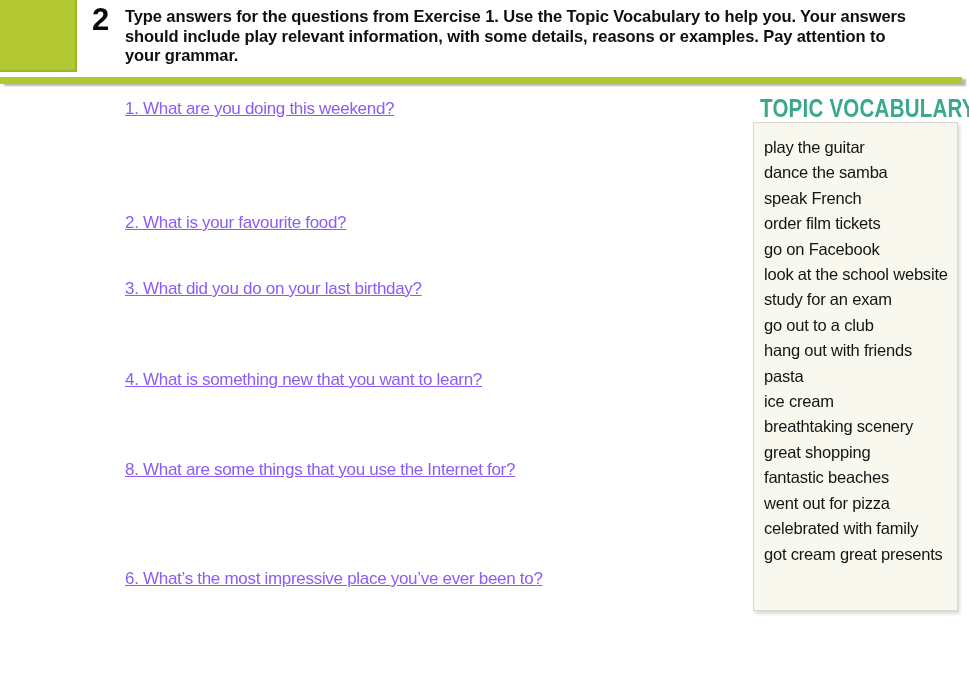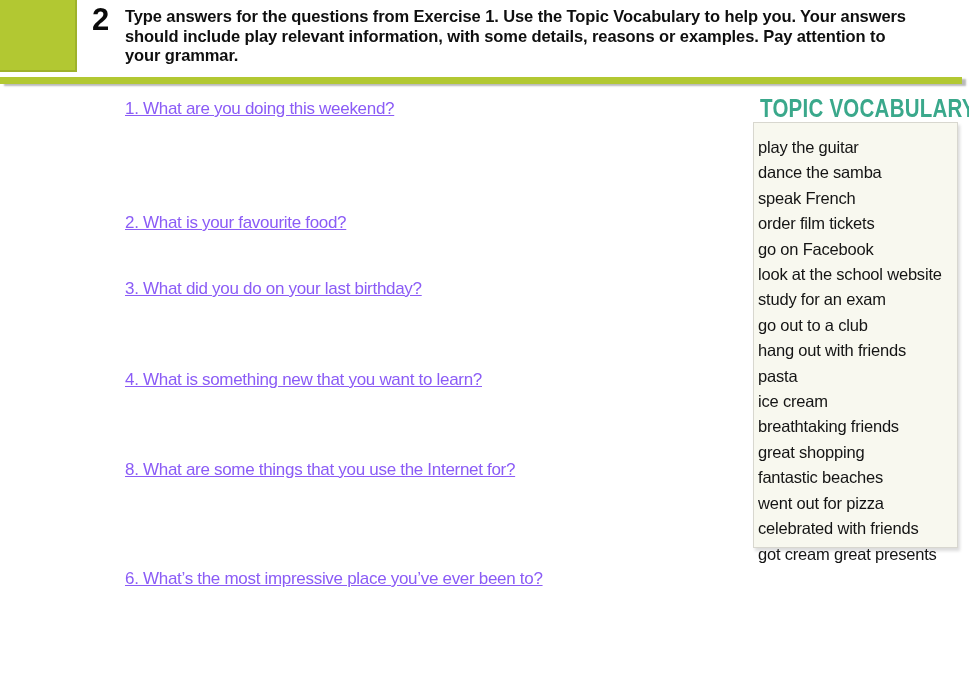--- a/index.html
+++ b/index.html
@@ -87,25 +87,25 @@
     color: #3aa88b;
     letter-spacing: 0.3px;
     white-space: nowrap;
     transform: scaleX(0.82);
     transform-origin: left top;
   }
 
   .vocab-box {
     position: absolute;
     left: 753px; top: 122px;
-    width: 205px; height: 426px;
+    width: 205px; height: 489px;
     background: #f8f8ef;
     border: 1px solid #d8d7cf;
     box-shadow: 2px 3px 3px rgba(0,0,0,0.14);
-    padding: 12px 6px 9px 4px;
+    padding: 12px 6px 9px 10px;
   }
 
   .vocab-item {
     display: block;
     font-size: 16.5px;
     line-height: 25.4px;
     letter-spacing: -0.2px;
     color: #141414;
     white-space: nowrap;
   }
@@ -152,21 +152,21 @@
     <span class="vocab-item">dance the samba</span>
     <span class="vocab-item">speak French</span>
     <span class="vocab-item">order film tickets</span>
     <span class="vocab-item">go on Facebook</span>
     <span class="vocab-item">look at the school website</span>
     <span class="vocab-item">study for an exam</span>
     <span class="vocab-item">go out to a club</span>
     <span class="vocab-item">hang out with friends</span>
     <span class="vocab-item">pasta</span>
     <span class="vocab-item">ice cream</span>
-    <span class="vocab-item">breathtaking friends</span>
+    <span class="vocab-item">breathtaking scenery</span>
     <span class="vocab-item">great shopping</span>
     <span class="vocab-item">fantastic beaches</span>
     <span class="vocab-item">went out for pizza</span>
-    <span class="vocab-item">celebrated with friends</span>
+    <span class="vocab-item">celebrated with family</span>
     <span class="vocab-item">got cream great presents</span>
   </div>
 
 </div>
 
 </body></html>

